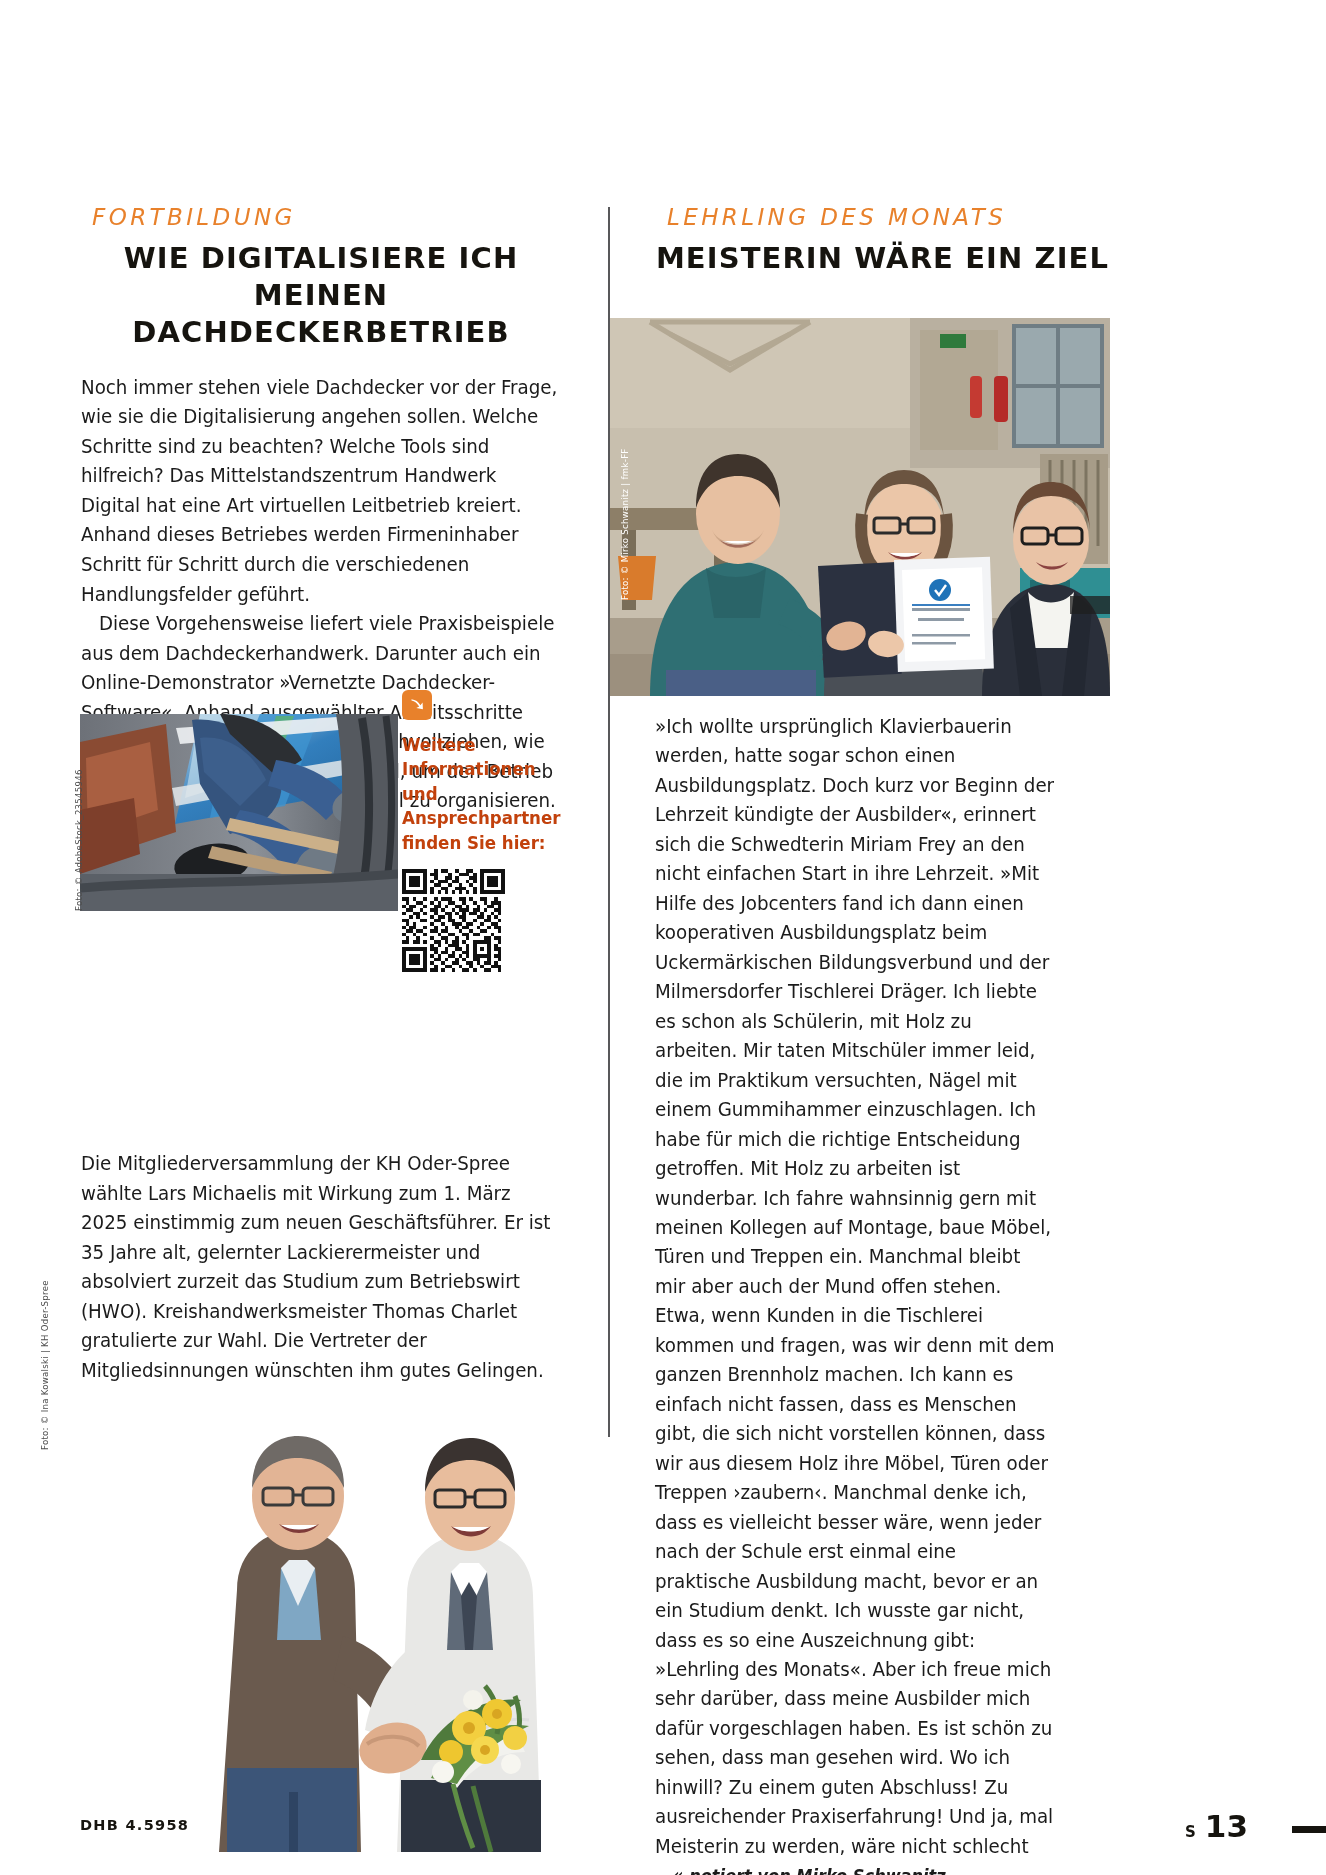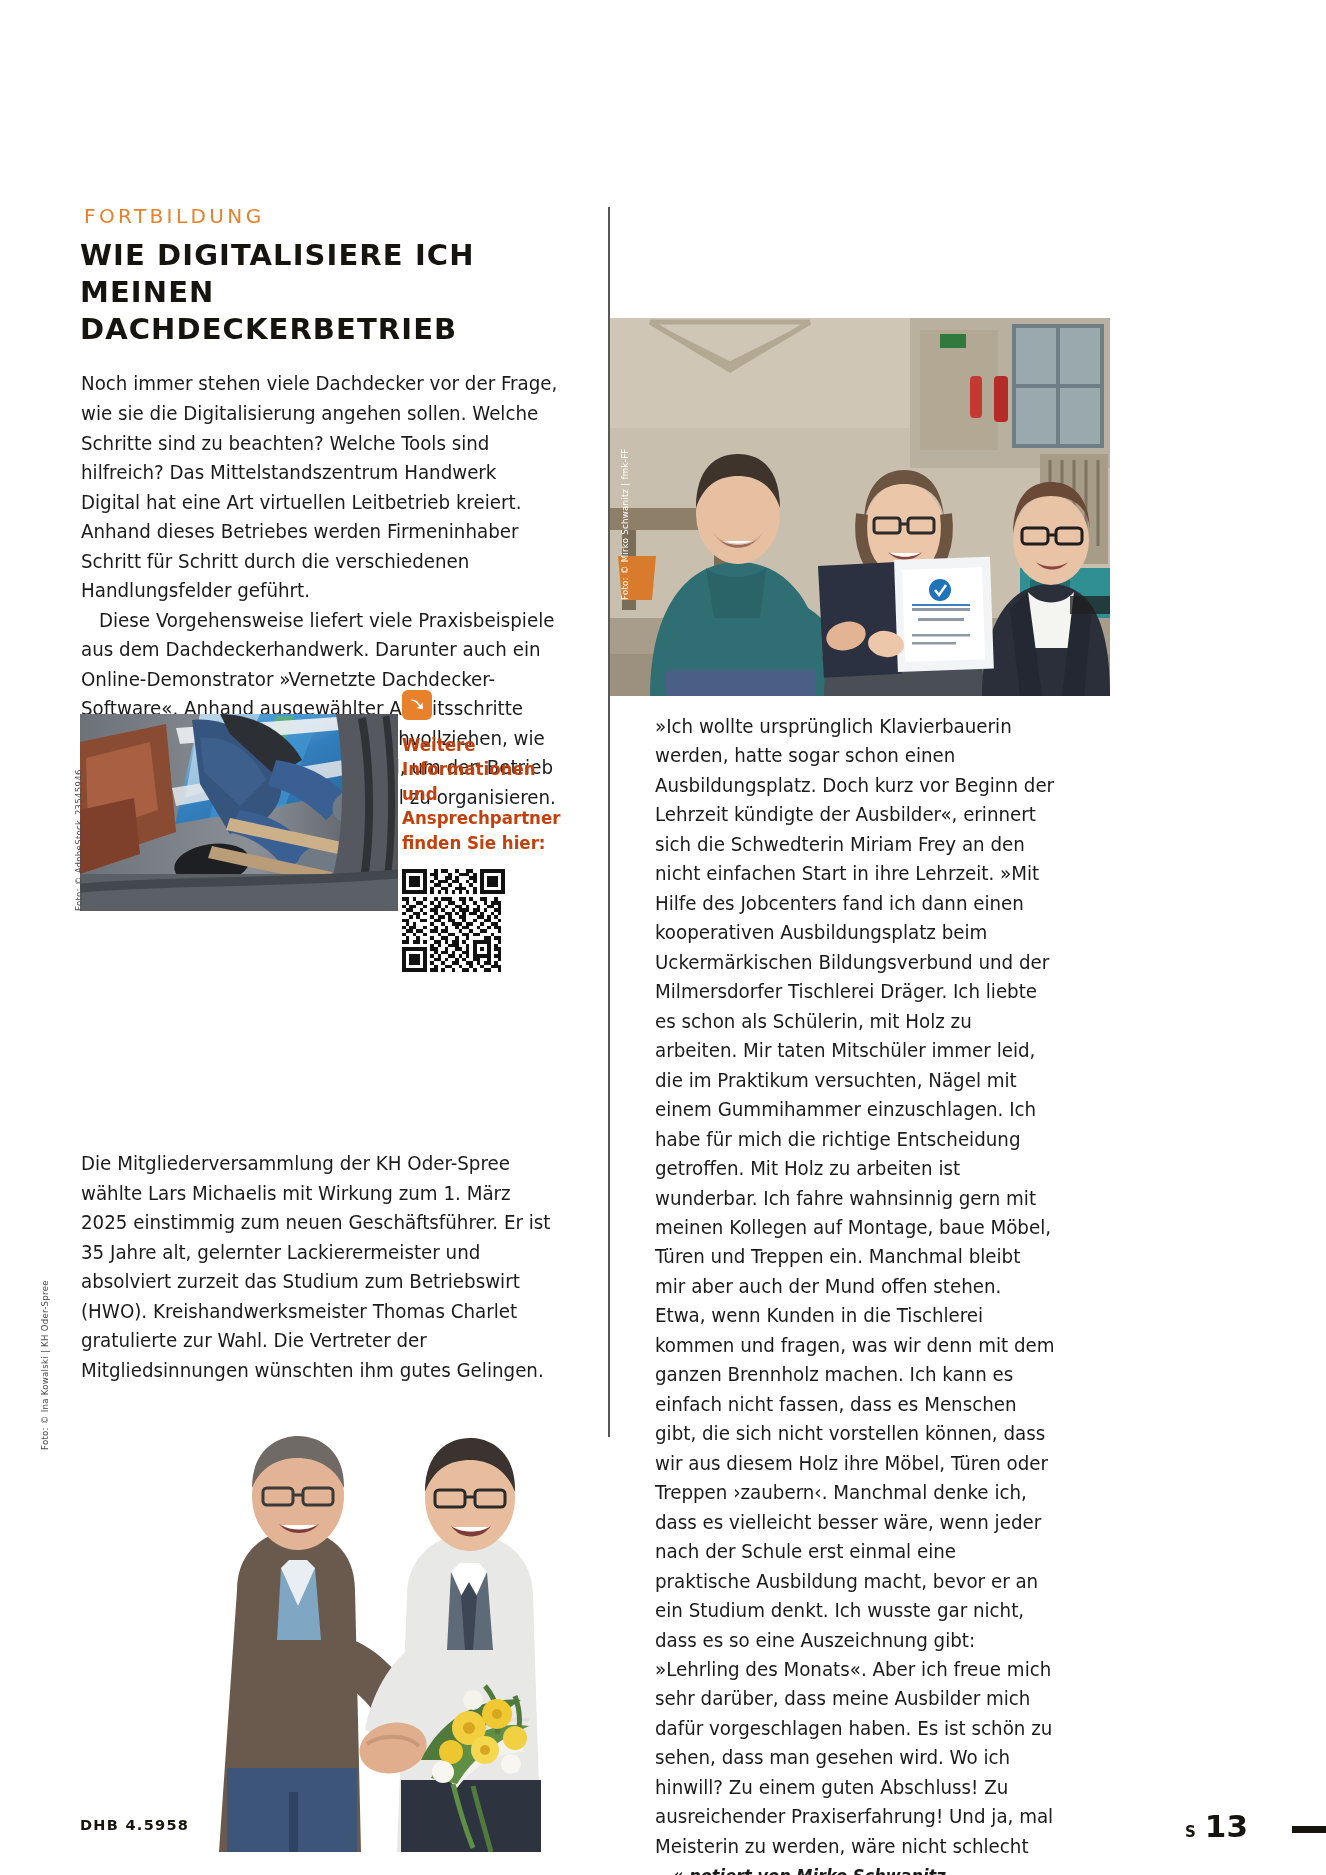--- a/index.html
+++ b/index.html
@@ -39,37 +39,39 @@
     left: 608px;
     top: 207px;
     width: 2px;
     height: 1230px;
     background: #58585a;
   }
 
   
   .kicker {
     font-family: "DejaVu Sans", sans-serif;
-    font-size: 20px;
+    font-size: 23px;
     letter-spacing: 3.4px;
     color: #e8812b;
     font-weight: 400;
-    margin: 0 0 10px 4px;
+    margin: 0 0 10px 12px;
     text-transform: uppercase;
     line-height: 1.1;
+    font-style: italic;
   }
   .headline {
     font-family: "DejaVu Sans", sans-serif;
     font-size: 29px;
     line-height: 1.27;
     letter-spacing: 1.1px;
     font-weight: 700;
     color: #16140f;
     margin: 0 0 22px 0;
     text-transform: uppercase;
+    text-align: center;
   }
   .headline.small {
     font-size: 28px;
     letter-spacing: 0.9px;
   }
   .body {
     font-family: "DejaVu Sans Condensed", "Liberation Sans Narrow", "Liberation Sans", sans-serif;
     font-size: 20.3px;
     line-height: 1.455;
     color: #1b1b1b;
@@ -583,20 +585,24 @@
         <circle cx="326" cy="364" r="10" fill="#f7f6f0"></circle>
         <circle cx="288" cy="300" r="10" fill="#f4f3ec"></circle>
 
         <path d="M268,384 C274,408 280,428 288,448" stroke="#5f8e45" stroke-width="5" fill="none"></path>
         <path d="M288,386 C294,410 300,430 306,452" stroke="#4f7a3c" stroke-width="5" fill="none"></path>
       </g>
     </svg>
   </div>
   <div class="credit dark" style="left:39px; top:1450px;">Foto: © Ina Kowalski | KH Oder-Spree</div>
 
+  <div class="col-right">
+    <div class="kicker">LEHRLING DES MONATS</div>
+    <h2 class="headline">MEISTERIN WÄRE EIN ZIEL</h2>
+  </div>
 
   <div class="photo" style="left:610px; top:318px; width:500px; height:378px;">
     <svg viewBox="0 0 500 378" preserveAspectRatio="none" aria-hidden="true">
 
       <rect width="500" height="378" fill="#c8bfae"></rect>
       <rect y="0" width="500" height="110" fill="#cfc6b5"></rect>
 
       <g stroke="#b3a893" stroke-width="5" fill="none">
         <path d="M40,4 L120,52 L200,4"></path>
           <path d="M40,4 L200,4"></path>

